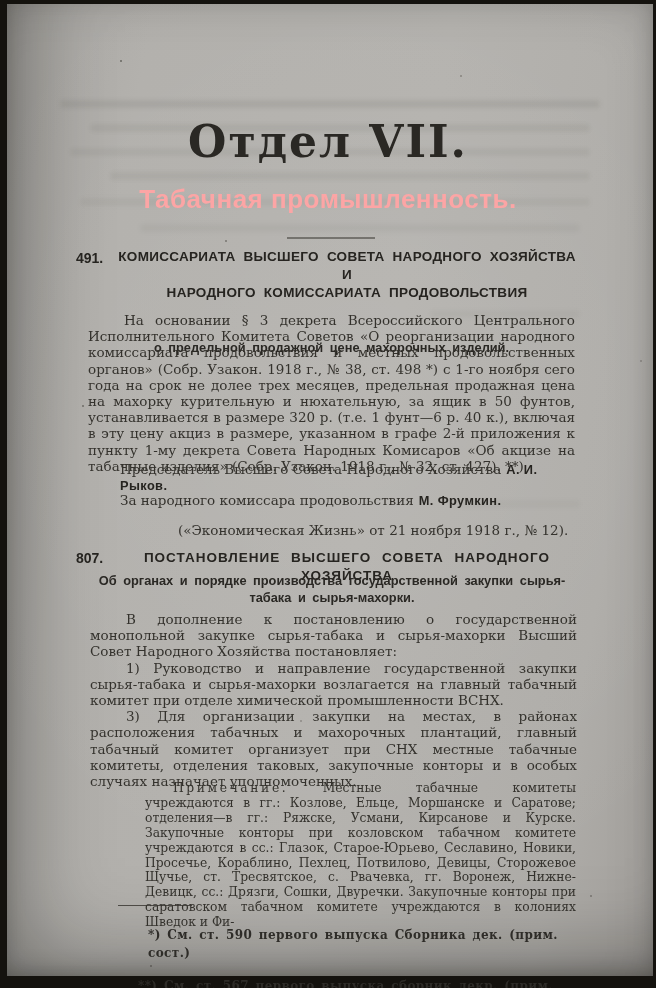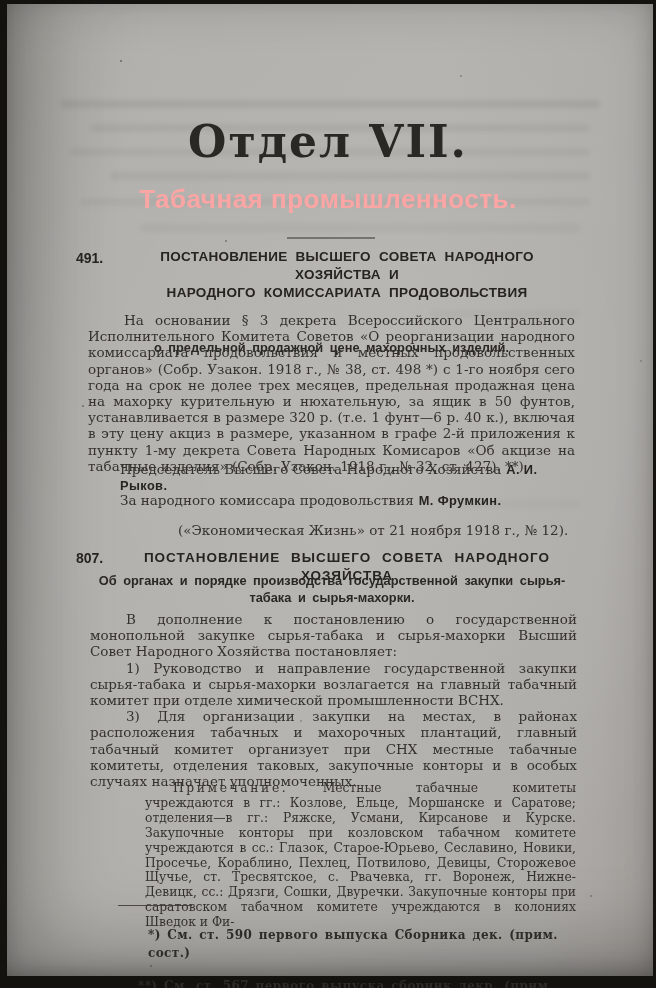--- a/index.html
+++ b/index.html
@@ -66,21 +66,21 @@
   <div class="ghost" style="left:460px;top:500px;width:120px;opacity:.4;"></div>
   <div class="specks" style="left:120px;top:60px;"></div>
 
 
   <div class="abs title">Отдел VII.</div>
   <div class="abs subtitle">Табачная промышленность.</div>
   <div class="abs title-rule"></div>
 
   <div class="abs decree-num" style="left:76px;top:250px;">491.</div>
   <div class="abs decree-heading" style="left:118px;top:248px;width:458px;">
-    <div>ПОСТАНОВЛЕНИЕ ВЫСШЕГО СОВЕТА НАРОДНОГО ХОЗЯЙСТВА И</div>
+    <div>КОМИССАРИАТА ВЫСШЕГО СОВЕТА НАРОДНОГО ХОЗЯЙСТВА И</div>
     <div>НАРОДНОГО КОМИССАРИАТА ПРОДОВОЛЬСТВИЯ</div>
   </div>
   <div class="abs decree-subheading" style="left:88px;top:291px;width:487px;margin-top:48px;">о предельной продажной цене махорочных изделий.</div>
   <div class="abs body-par" style="left:88px;top:312px;width:487px;">
     <p>На основании § 3 декрета Всероссийского Центрального Исполнительного Комитета Советов «О реорганизации народного комиссариата продовольствия и местных продовольственных органов» (Собр. Узакон. 1918 г., № 38, ст. 498 *) с 1-го ноября сего года на срок не долее трех месяцев, предельная продажная цена на махорку курительную и нюхательную, за ящик в 50 фунтов, устанавливается в размере 320 р. (т.е. 1 фунт—6 р. 40 к.), включая в эту цену акциз в размере, указанном в графе 2-й приложения к пункту 1-му декрета Совета Народных Комисаров «Об акцизе на табачные изделия» (Собр. Узакон. 1918 г., № 32, ст. 427). **)</p>
   </div>
   <div class="abs sig" style="left:120px;top:461px;width:460px;">
     <span>Председатель Высшего Совета Народного Хозяйства</span><b>А. И. Рыков.</b>
   </div>
   <div class="abs sig" style="left:120px;top:492px;width:460px;">

